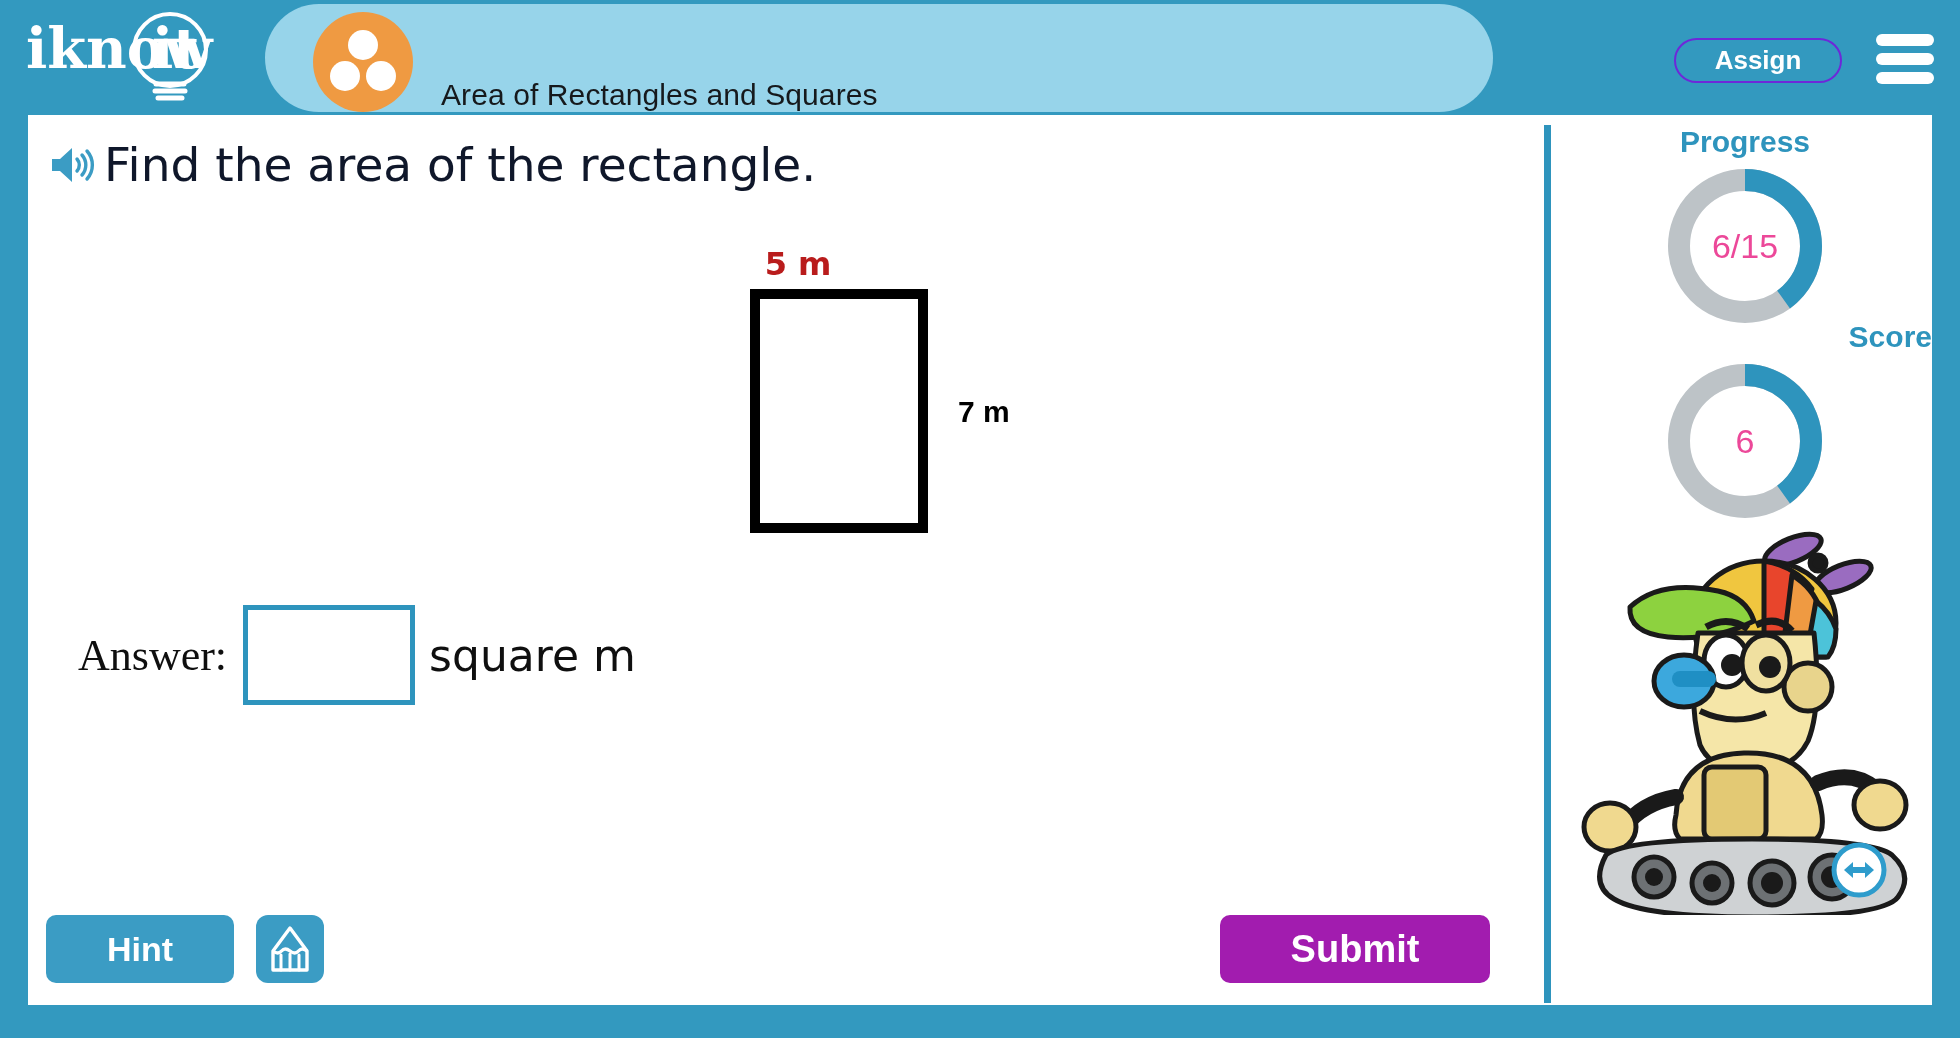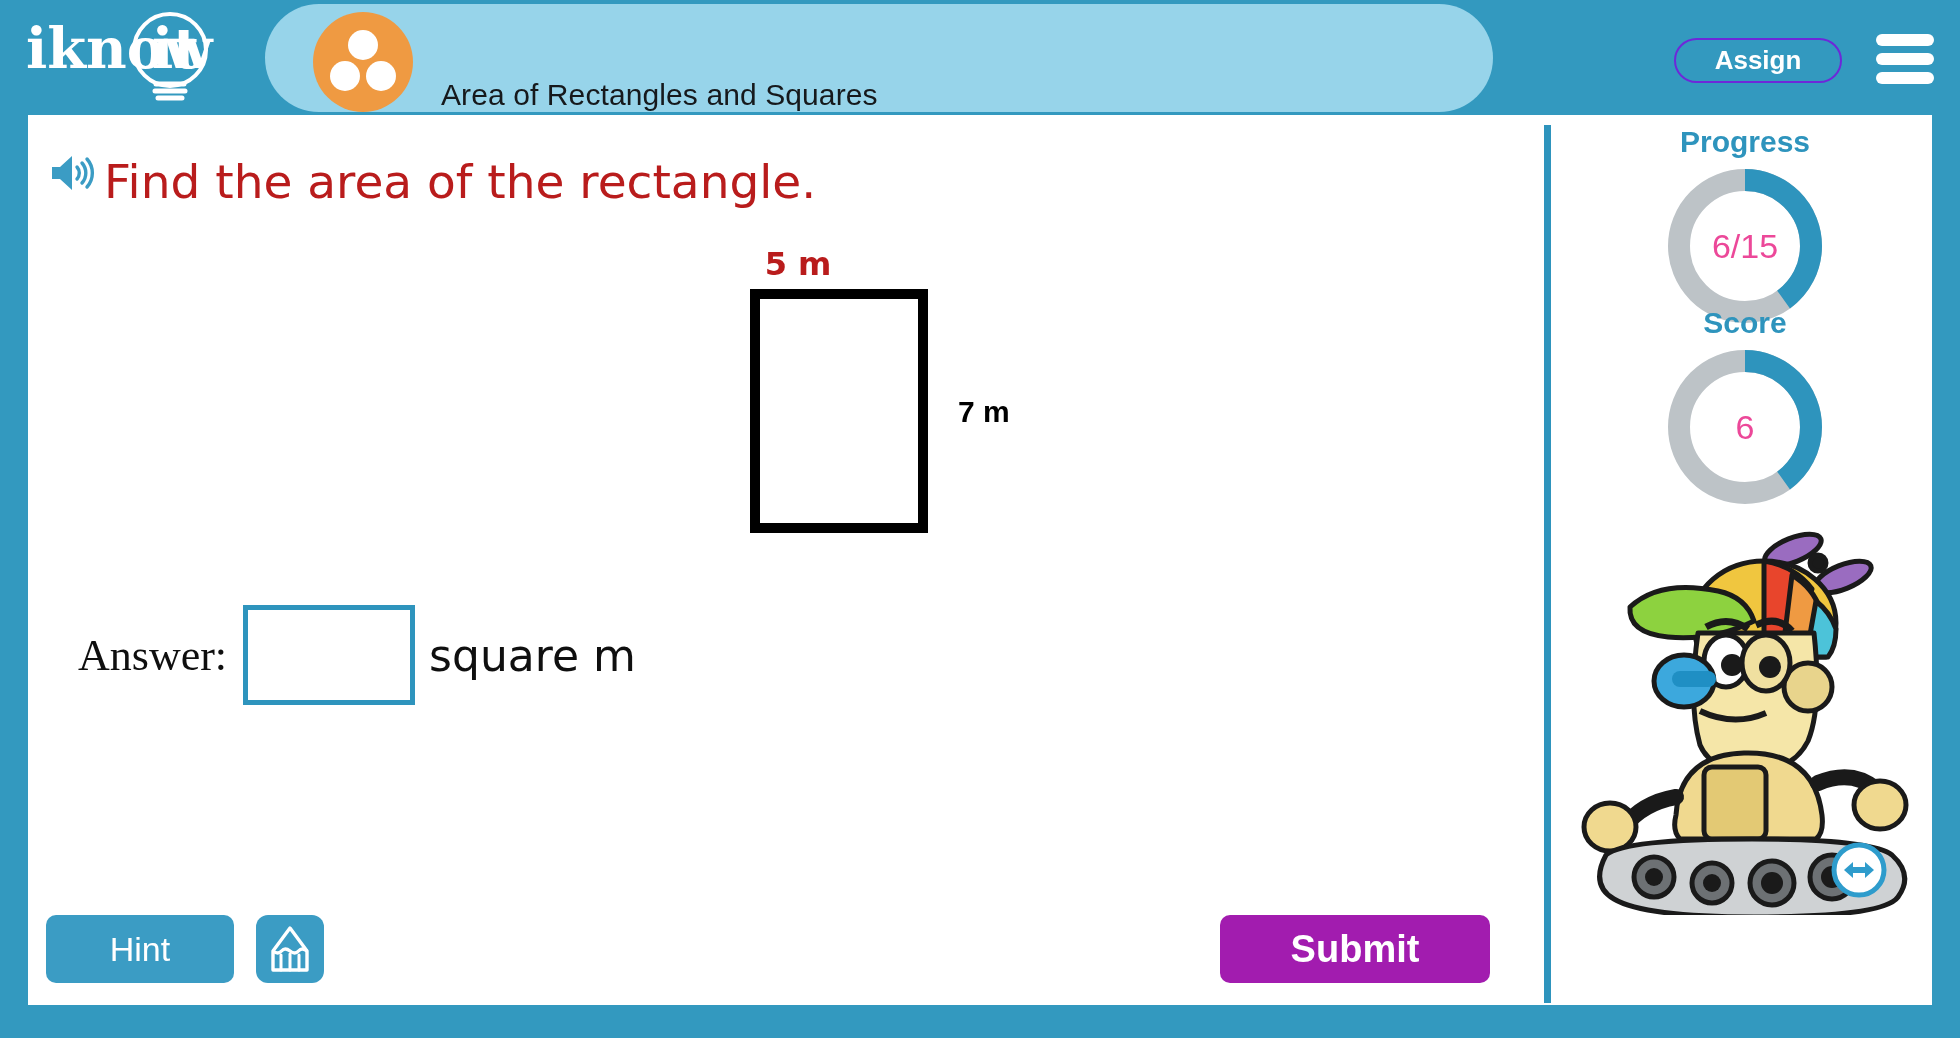--- a/index.html
+++ b/index.html
@@ -43,22 +43,22 @@
   
   .panel {
     position: absolute; left: 28px; top: 115px;
     width: 1904px; height: 890px; background: #ffffff;
   }
 
   
   .question-row { position: absolute; left: 20px; top: 22px; display: flex; align-items: center; }
   .speaker { width: 48px; height: 44px; flex: 0 0 auto; }
   .question-text {
-    font-size: 47px; color: #b91c1c; margin-left: 8px;
-    font-family: "DejaVu Sans", sans-serif; font-weight: 400; margin-top: 17px;
+    font-size: 47px; color: #0f172a; margin-left: 8px;
+    font-family: "DejaVu Sans", sans-serif; font-weight: 400;
   }
 
   
   .figure { position: absolute; left: 640px; top: 130px; width: 340px; height: 260px; }
   .fig-top-label {
     position: absolute; left: 40px; top: 0; width: 180px; text-align: center;
     font-size: 32px; font-weight: bold; color: #b91c1c;
     font-family: "DejaVu Sans", sans-serif;
   }
   .rect {
@@ -79,42 +79,42 @@
     border: 5px solid #2e94bd; background: #fff;
     font-size: 42px; text-align: center; color: #111;
     font-family: "DejaVu Sans", sans-serif; outline: none;
   }
   .answer-unit { font-size: 44px; color: #0f0f0f; font-family: "DejaVu Sans", sans-serif; }
 
   
   .hint-btn {
     position: absolute; left: 18px; bottom: 22px; width: 188px; height: 68px;
     background: #3b9cc4; border: none; border-radius: 10px;
-    color: #fff; font-size: 34px; font-weight: normal; cursor: pointer;
+    color: #fff; font-size: 34px; font-weight: bold; cursor: pointer;
     font-family: "Liberation Sans", sans-serif;
   }
   .scratch-btn {
     position: absolute; left: 228px; bottom: 22px; width: 68px; height: 68px;
     background: #3b9cc4; border-radius: 12px; cursor: pointer;
     display: flex; align-items: center; justify-content: center;
   }
   .submit-btn {
     position: absolute; left: 1192px; bottom: 22px; width: 270px; height: 68px;
     background: #a21caf; border: none; border-radius: 10px;
     color: #fff; font-size: 38px; font-weight: bold; cursor: pointer;
     font-family: "Liberation Sans", sans-serif;
   }
 
   
   .divider { position: absolute; left: 1516px; top: 10px; width: 7px; height: 878px; background: #2e94bd; }
   .sidebar { position: absolute; left: 1530px; top: 0; width: 374px; height: 890px; }
 
   .stat { position: absolute; width: 374px; text-align: center; }
   .stat-progress { top: 10px; }
-  .stat-score { top: 191px; }
+  .stat-score { top: 205px; text-align: right; }
   .stat-label {
     font-size: 30px; font-weight: bold; color: #2e94bd;
     font-family: "Liberation Sans", sans-serif; margin-bottom: 4px;
   }
   .donut { position: relative; width: 166px; height: 166px; margin: 0 auto; }
   .donut svg { display: block; }
   .donut-value {
     position: absolute; left: 0; top: 0; width: 166px; height: 166px;
     display: flex; align-items: center; justify-content: center;
     font-size: 34px; color: #ec4899; font-family: "Liberation Sans", sans-serif;

